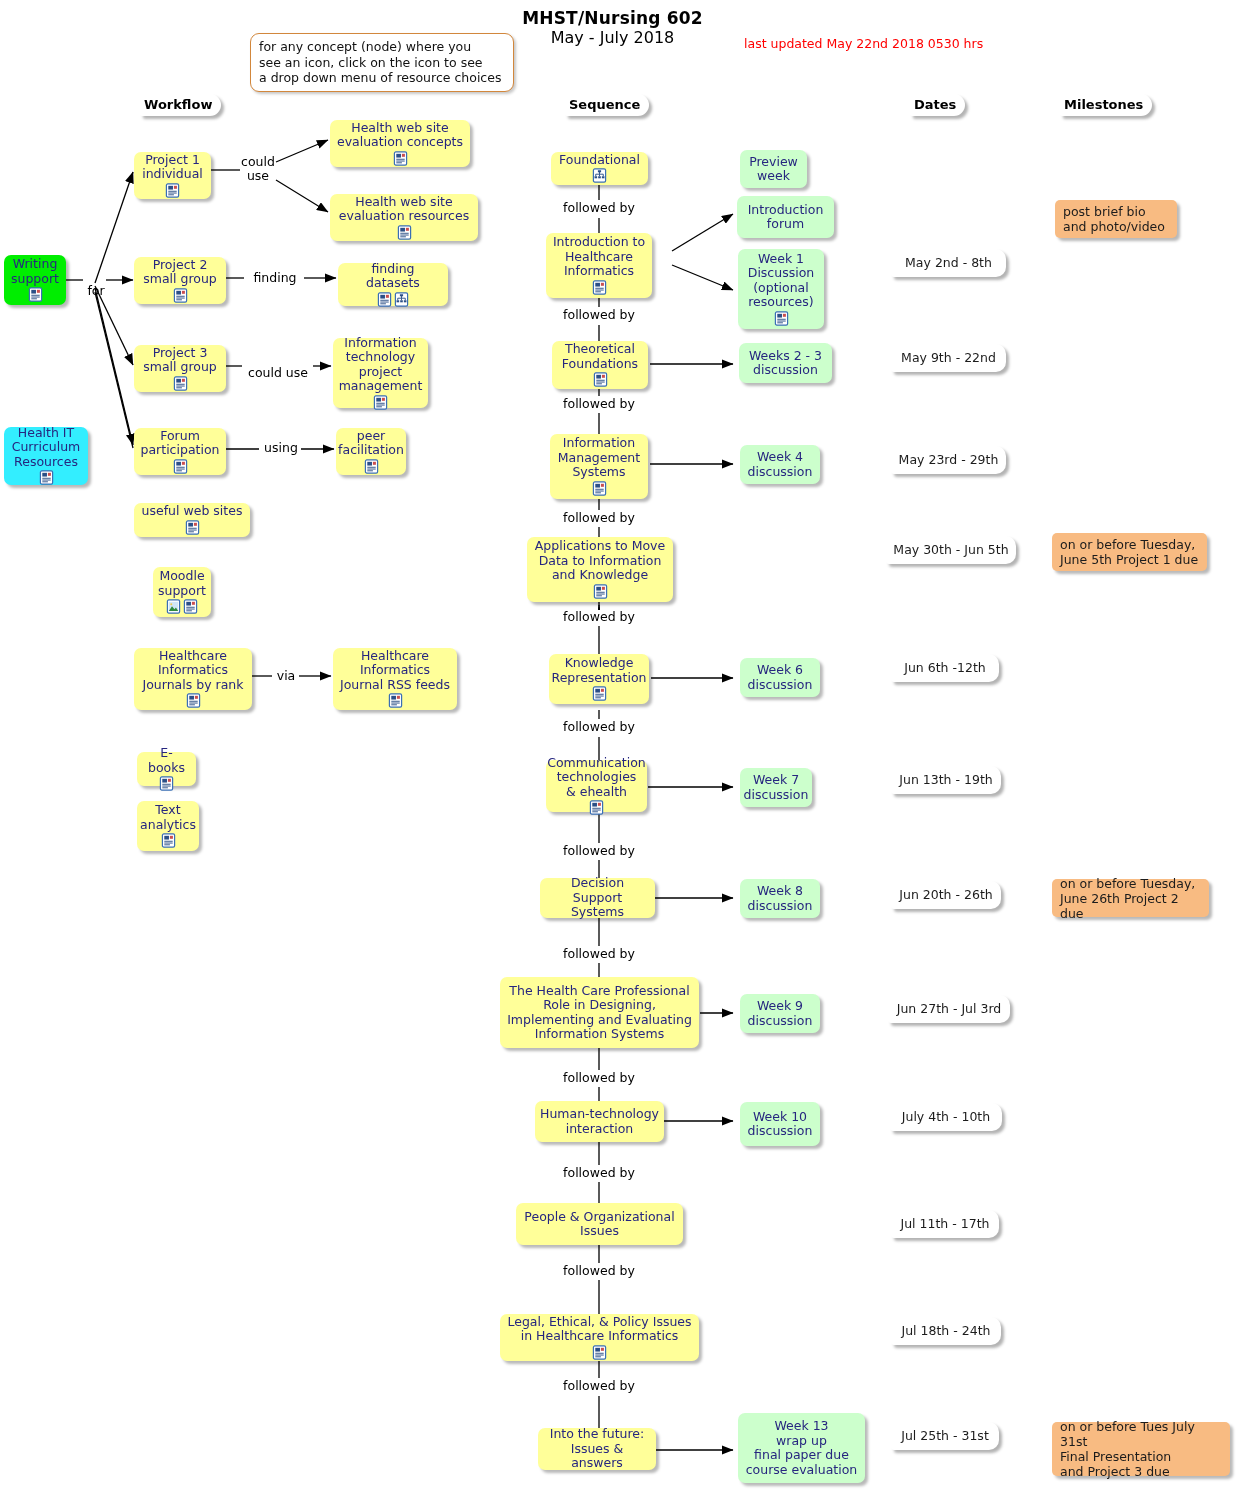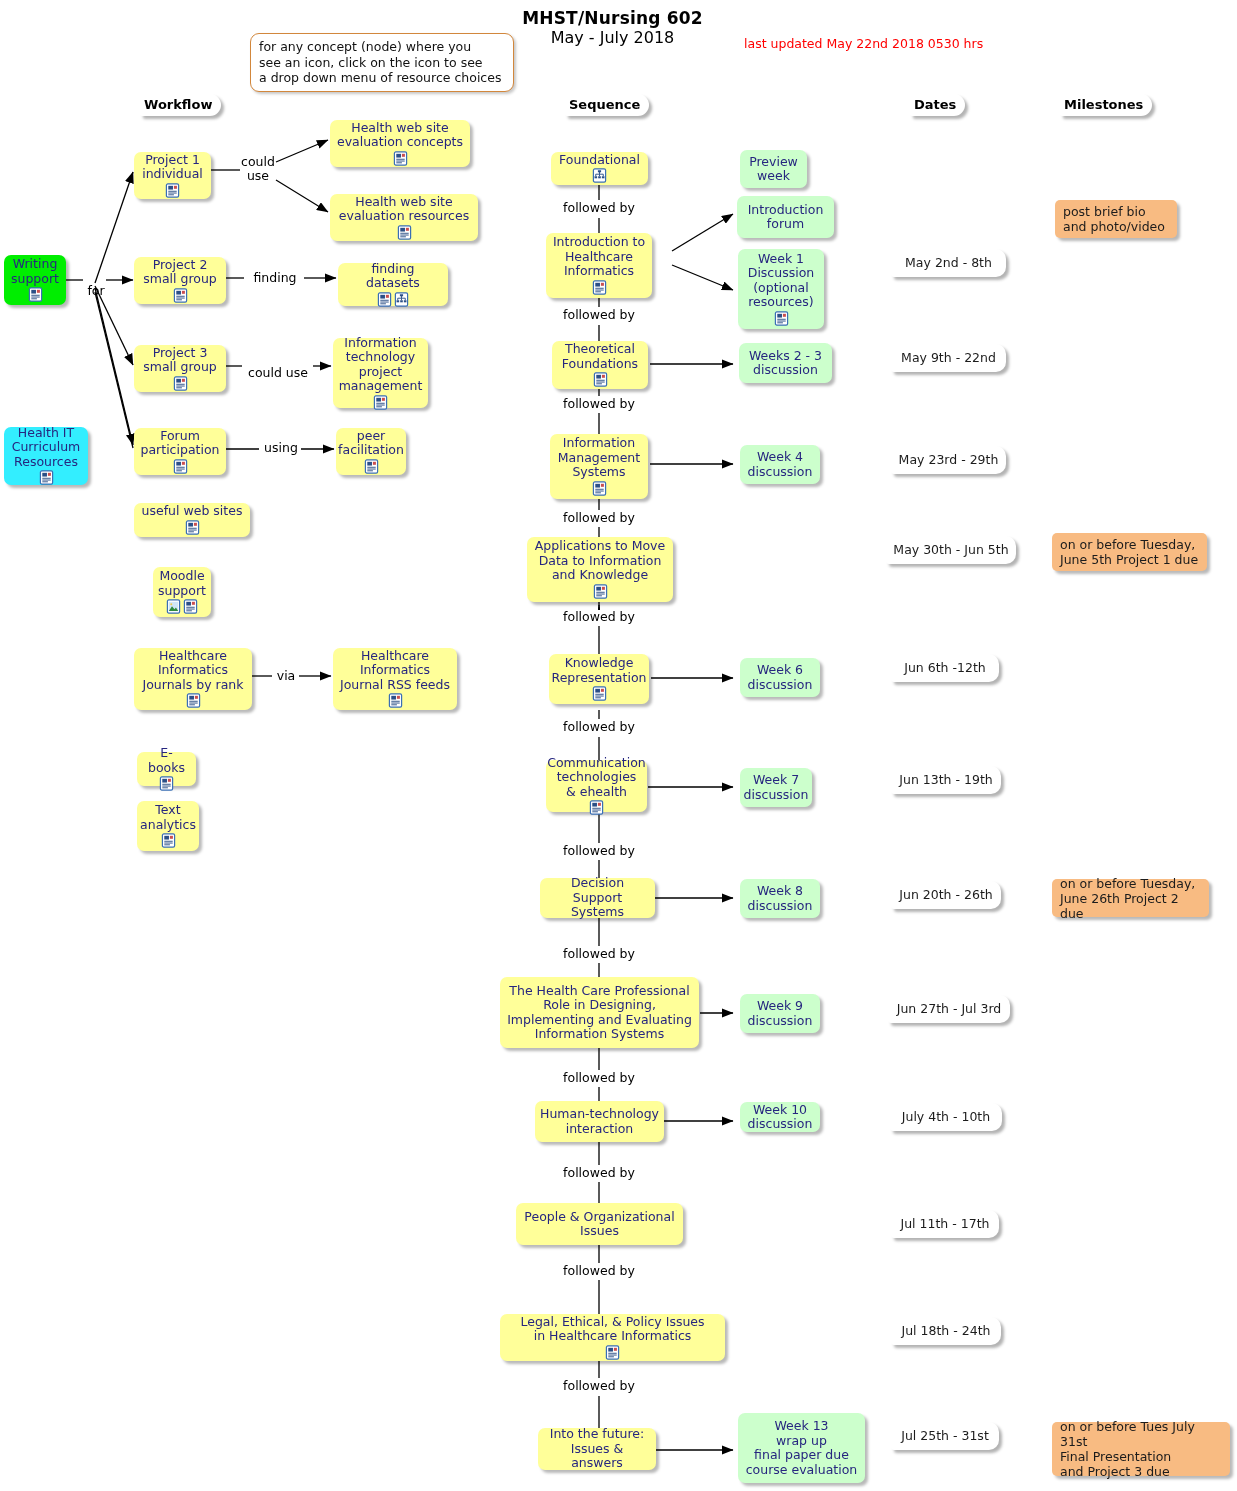--- a/index.html
+++ b/index.html
@@ -680,21 +680,21 @@
   <div class="node yellow" style="left:535px;top:1101px;width:129px;height:41px;">
     <span class="lbl">Human-technology
 interaction</span>
   </div>
 
   <div class="node yellow" style="left:516px;top:1203px;width:167px;height:42px;">
     <span class="lbl">People &amp; Organizational
 Issues</span>
   </div>
 
-  <div class="node yellow" style="left:500px;top:1314px;width:225px;height:47px;">
+  <div class="node yellow" style="left:500px;top:1314px;width:199px;height:47px;">
     <span class="lbl">Legal, Ethical, &amp; Policy Issues
 in Healthcare Informatics</span>
     <span class="icons">
       <span class="ic">
         <svg viewBox="0 0 16 16">
             <rect x="1.5" y="1" width="13" height="14" rx="1.5" fill="#fff" stroke="#3a6fb5" stroke-width="1.3"></rect>
             <rect x="3.5" y="3" width="5" height="4" fill="#2b4f86"></rect>
             <rect x="9.5" y="3" width="3.2" height="3.2" fill="#c94f4f"></rect>
             <g fill="#2b4f86">
               <rect x="3.5" y="8.3" width="9" height="1"></rect>
@@ -778,21 +778,21 @@
   <div class="node green" style="left:740px;top:879px;width:80px;height:39px;">
     <span class="lbl">Week 8
 discussion</span>
   </div>
 
   <div class="node green" style="left:740px;top:994px;width:80px;height:39px;">
     <span class="lbl">Week 9
 discussion</span>
   </div>
 
-  <div class="node green" style="left:740px;top:1102px;width:80px;height:30px;justify-content:center;">
+  <div class="node green" style="left:740px;top:1102px;width:80px;height:44px;justify-content:center;">
     <span class="lbl">Week 10
 discussion</span>
   </div>
 
   <div class="node green" style="left:738px;top:1413px;width:127px;height:70px;">
     <span class="lbl">Week 13
 wrap up
 final paper due
 course evaluation</span>
   </div>

